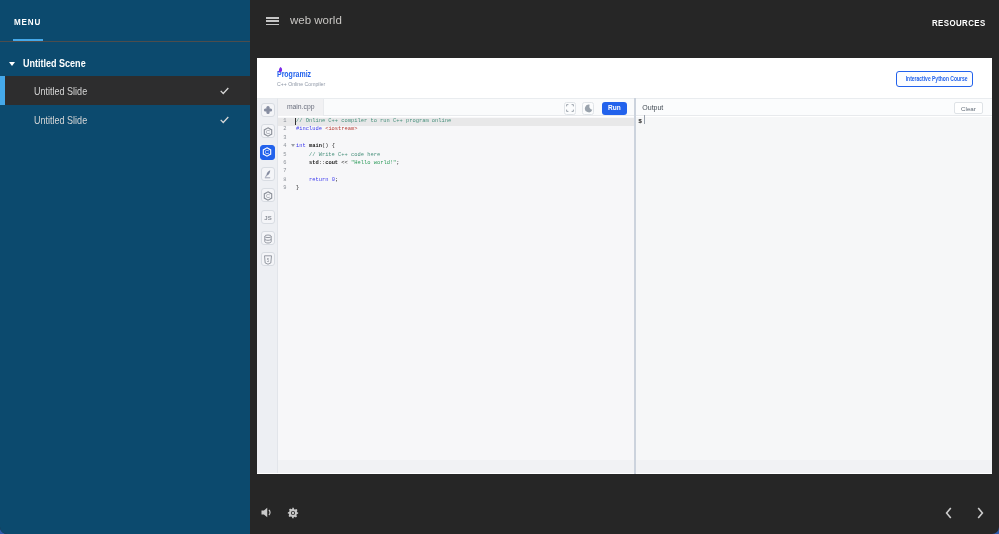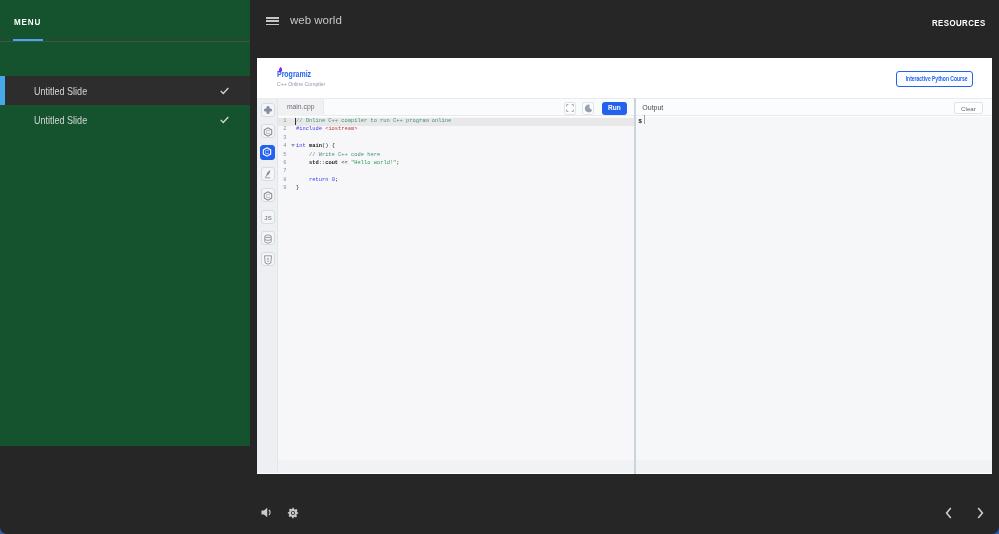--- a/index.html
+++ b/index.html
@@ -1,21 +1,21 @@
 <!DOCTYPE html>
 <html><head>
 <meta charset="utf-8">
 <style>
 * { margin:0; padding:0; box-sizing:border-box; }
 html,body { width:999px; height:534px; overflow:hidden; }
 body { background:#2d5cae; font-family:"Liberation Sans", sans-serif; }
 #app { position:absolute; left:0; top:0; width:999px; height:534px;
   background:#262626; border-radius:0 0 7px 7px; overflow:hidden; }
 
-#sidebar { position:absolute; left:0; top:0; width:250px; height:446px; background:#14532d; }
+#sidebar { position:absolute; left:0; top:0; width:250px; height:534px; background:#0c4a6e; }
 #menu-lbl { position:absolute; left:14px; top:16px; color:#fff; font-size:9.5px;
   font-weight:bold; letter-spacing:1.0px; transform:scaleX(0.85); transform-origin:left top; }
 #menu-underline { position:absolute; left:13px; top:38.5px; width:30px; height:3px; background:#45a9ea; }
 #menu-sep { position:absolute; left:0; top:41px; width:250px; height:1px; background:#4d4d4d; }
 #scene-row { position:absolute; left:0; top:42px; width:250px; height:34px; }
 #scene-caret { position:absolute; left:8.5px; top:20px; width:0; height:0;
   border-left:3.2px solid transparent; border-right:3.2px solid transparent; border-top:4.2px solid #fff; }
 #scene-title { position:absolute; left:23px; top:15px; color:#fff; font-size:11px; font-weight:bold; transform:scaleX(0.82); transform-origin:left top; }
 .slide-row { position:absolute; left:0; width:250px; height:28.5px; color:#d6d6d6; font-size:11px; }
 #slide1 { top:76px; background:#2d2d2e; }
@@ -218,20 +218,24 @@
         </svg>
       <svg style="left:726.5px; top:506.5px;" width="7" height="12" viewBox="0 0 7 12">
           <path d="M1.2 1 L5.4 6 L1.2 11" fill="none" stroke="#cccccc" stroke-width="1.6"></path>
         </svg>
     </div>
   </div>
   <div id="sidebar">
     <div id="menu-lbl">MENU</div>
     <div id="menu-underline"></div>
     <div id="menu-sep"></div>
+    <div id="scene-row">
+      <div id="scene-caret"></div>
+      <div id="scene-title">Untitled Scene</div>
+    </div>
     <div class="slide-row" id="slide1">
       <div class="bar"></div>
       <div class="txt">Untitled Slide</div>
       <svg class="chk" width="11" height="11" viewBox="0 0 13 13">
           <path d="M2 7 L5 10 L11 3.5" fill="none" stroke="#d8d8d8" stroke-width="1.5"></path>
         </svg>
     </div>
     <div class="slide-row" id="slide2">
       <div class="txt">Untitled Slide</div>
       <svg class="chk" width="11" height="11" viewBox="0 0 13 13">

